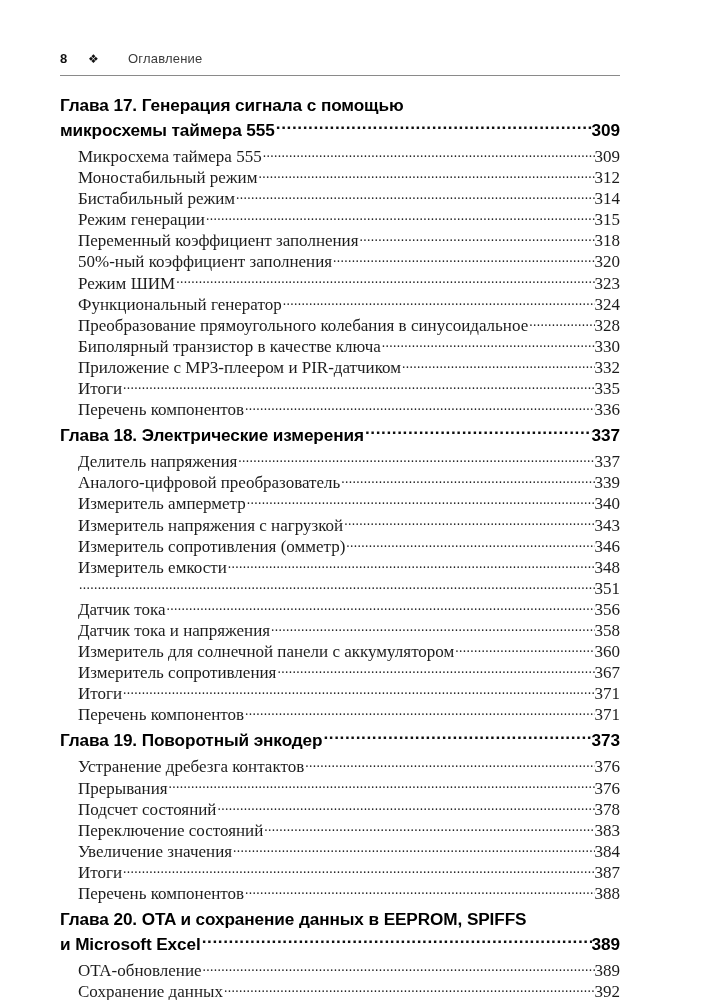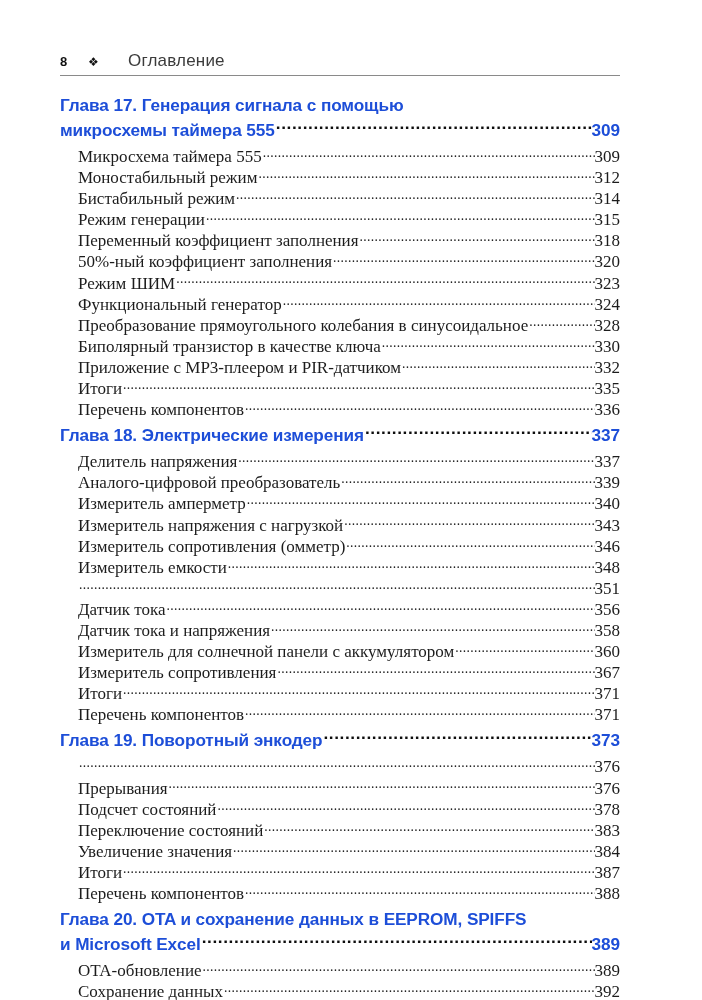--- a/index.html
+++ b/index.html
@@ -42,21 +42,21 @@
   }
   .head-ornament {
     font-size: 12px;
     color: #111;
     line-height: 1;
     width: 40px;
     letter-spacing: 0;
   }
   .head-title {
     font-family: "Liberation Sans", sans-serif;
-    font-size: 17px;
+    font-size: 13px;
     color: #3b3b3b;
     line-height: 1;
     letter-spacing: 0.2px;
   }
   .head-rule {
     width: 560px;
     height: 1px;
     background: #8a8a8a;
     margin-top: 6px;
     margin-bottom: 17px;
@@ -72,21 +72,21 @@
   }
   .chapter-block + .chapter-block {
     margin-top: 4px;
   }
 
   
   .chapter-head {
     font-family: "Liberation Sans", sans-serif;
     font-weight: bold;
     font-size: 17.2px;
-    color: #1d4ed8;
+    color: #000000;
     letter-spacing: -0.1px;
   }
   .chapter-line {
     display: flex;
     align-items: baseline;
     width: 560px;
     line-height: 25px;
     white-space: nowrap;
   }
   .chapter-line .ch-text {
@@ -329,20 +329,21 @@
       <div class="chapter-block">
         <div class="chapter-head">
           <div class="chapter-line">
             <span class="ch-text">Глава 19. Поворотный энкодер</span>
             <span class="leader"></span>
             <span class="pg">373</span>
           </div>
         </div>
         <div class="entries">
           <div class="entry">
+            <span class="e-text">Устранение дребезга контактов</span>
             <span class="leader"></span>
             <span class="pg">376</span>
           </div>
           <div class="entry">
             <span class="e-text">Прерывания</span>
             <span class="leader"></span>
             <span class="pg">376</span>
           </div>
           <div class="entry">
             <span class="e-text">Подсчет состояний</span>

